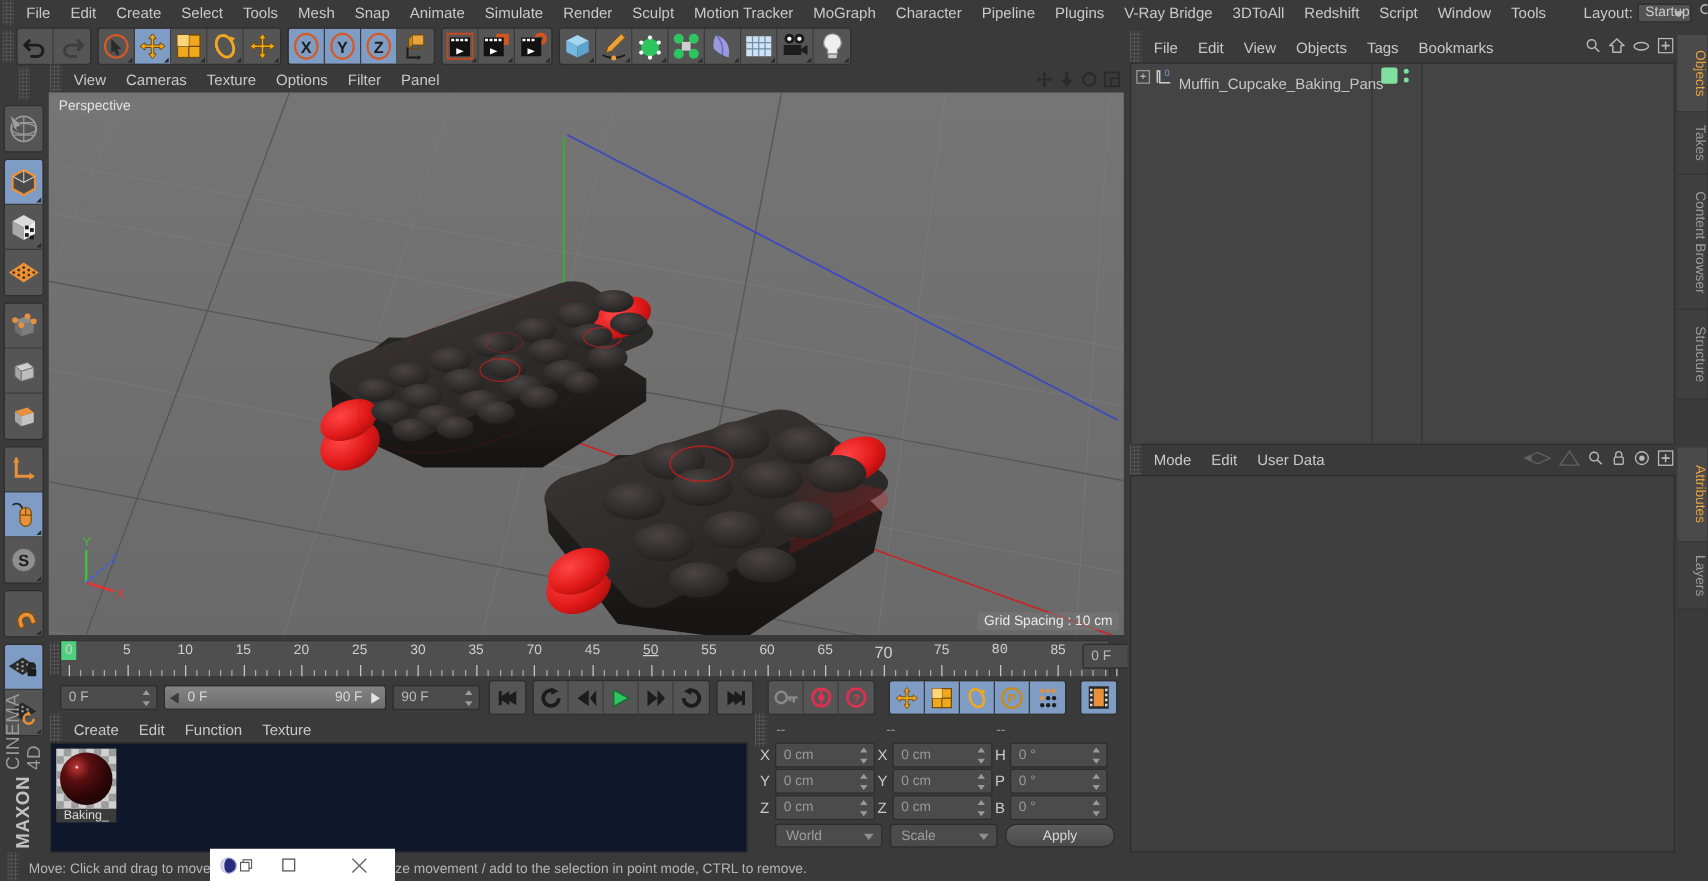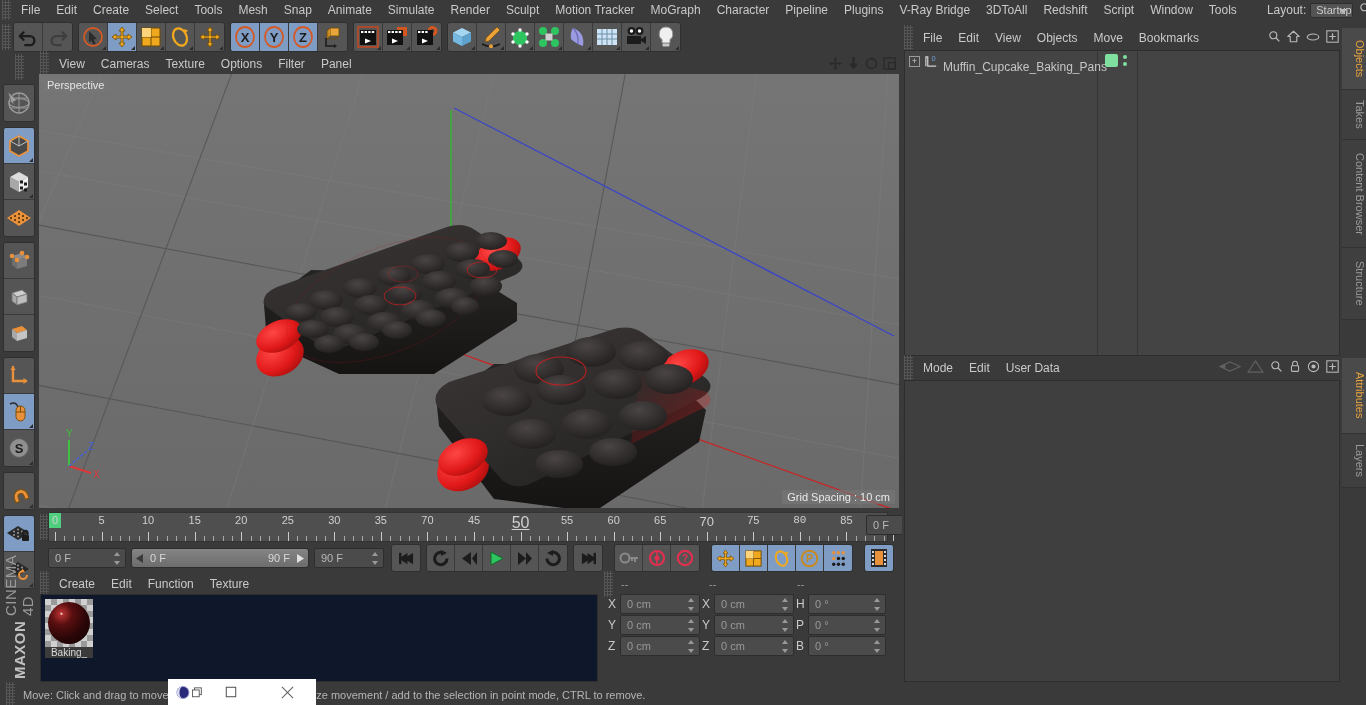--- a/index.html
+++ b/index.html
@@ -817,21 +817,21 @@
           <div style="position: absolute; top: 1px; font-size: 11px; color: rgb(207, 207, 207); transform: translateX(-50%); left: 6px;">0</div>
           <div style="position: absolute; top: 1px; font-size: 11px; color: rgb(207, 207, 207); transform: translateX(-50%); left: 52.5556px;">5</div>
           <div style="position: absolute; top: 1px; font-size: 11px; color: rgb(207, 207, 207); transform: translateX(-50%); left: 99.1111px;">10</div>
           <div style="position: absolute; top: 1px; font-size: 11px; color: rgb(207, 207, 207); transform: translateX(-50%); left: 145.667px;">15</div>
           <div style="position: absolute; top: 1px; font-size: 11px; color: rgb(207, 207, 207); transform: translateX(-50%); left: 192.222px;">20</div>
           <div style="position: absolute; top: 1px; font-size: 11px; color: rgb(207, 207, 207); transform: translateX(-50%); left: 238.778px;">25</div>
           <div style="position: absolute; top: 1px; font-size: 11px; color: rgb(207, 207, 207); transform: translateX(-50%); left: 285.333px;">30</div>
           <div style="position: absolute; top: 1px; font-size: 11px; color: rgb(207, 207, 207); transform: translateX(-50%); left: 331.889px;">35</div>
           <div style="position: absolute; top: 1px; font-size: 11px; color: rgb(207, 207, 207); transform: translateX(-50%); left: 378.444px;">70</div>
           <div style="position: absolute; top: 1px; font-size: 11px; color: rgb(207, 207, 207); transform: translateX(-50%); left: 425px;">45</div>
-          <div style="position: absolute; top: 1px; font-size: 16px; color: rgb(207, 207, 207); transform: translateX(-50%); left: 471.556px; text-decoration: underline;">50</div>
+          <div style="position: absolute; top: 1px; font-size: 11px; color: rgb(207, 207, 207); transform: translateX(-50%); left: 471.556px; text-decoration: underline;">50</div>
           <div style="position: absolute; top: 1px; font-size: 11px; color: rgb(207, 207, 207); transform: translateX(-50%); left: 518.111px;">55</div>
           <div style="position: absolute; top: 1px; font-size: 11px; color: rgb(207, 207, 207); transform: translateX(-50%); left: 564.667px;">60</div>
           <div style="position: absolute; top: 1px; font-size: 11px; color: rgb(207, 207, 207); transform: translateX(-50%); left: 611.222px;">65</div>
           <div style="position: absolute; top: 1px; font-size: 13px; color: rgb(207, 207, 207); transform: translateX(-50%); left: 657.778px;">70</div>
           <div style="position: absolute; top: 1px; font-size: 11px; color: rgb(207, 207, 207); transform: translateX(-50%); left: 704.333px;">75</div>
           <div style="position: absolute; top: 1px; font-size: 11px; color: rgb(207, 207, 207); transform: translateX(-50%); left: 750.889px; font-family: Liberation Mono, monospace;">80</div>
           <div style="position: absolute; top: 1px; font-size: 11px; color: rgb(207, 207, 207); transform: translateX(-50%); left: 797.444px;">85</div>
           <div style="position: absolute; top: 1px; font-size: 11px; color: rgb(207, 207, 207); transform: translateX(-50%); left: 844px;">90</div>
         </div>
       <div id="tlmarks" style="position:absolute;left:0;top:16px;right:0;height:12px;">
@@ -1202,30 +1202,43 @@
       <span class="ctag">B</span>
       <div class="numfield cfield" style="width:78px;">
         <span class="cunits">0 °</span>
         <span class="spin">
             <i class="u"></i>
             <i class="d"></i>
           </span>
       </div>
     </div>
 
+    <div style="display:flex;align-items:center;gap:6px;padding-left:18px;margin-top:3px;">
+      <div class="dropdown" style="width:86px;">
+        <span>World</span>
+        <span class="caret"></span>
+      </div>
+      <div class="dropdown" style="width:86px;">
+        <span>Scale</span>
+        <span class="caret"></span>
+      </div>
+      <div class="applybtn" style="width:88px;">
+        <span>Apply</span>
+      </div>
+    </div>
   </div>
 
   <div class="objmgr">
     <div class="objhdr">
       <div class="grip"></div>
       <div class="mi">File</div>
       <div class="mi">Edit</div>
       <div class="mi">View</div>
       <div class="mi">Objects</div>
-      <div class="mi">Move</div>
+      <div class="mi">Tags</div>
       <div class="mi">Bookmarks</div>
       <div class="icons">
         <span>
           <svg width="13" height="13" viewBox="0 0 16 16">
               <circle cx="6.5" cy="6.5" r="4.3" fill="none" stroke="#b9b9b9" stroke-width="1.4"></circle>
               <line x1="9.6" y1="9.6" x2="14" y2="14" stroke="#b9b9b9" stroke-width="1.6"></line>
             </svg>
         </span>
         <span>
           <svg width="13" height="13" viewBox="0 0 16 16">

